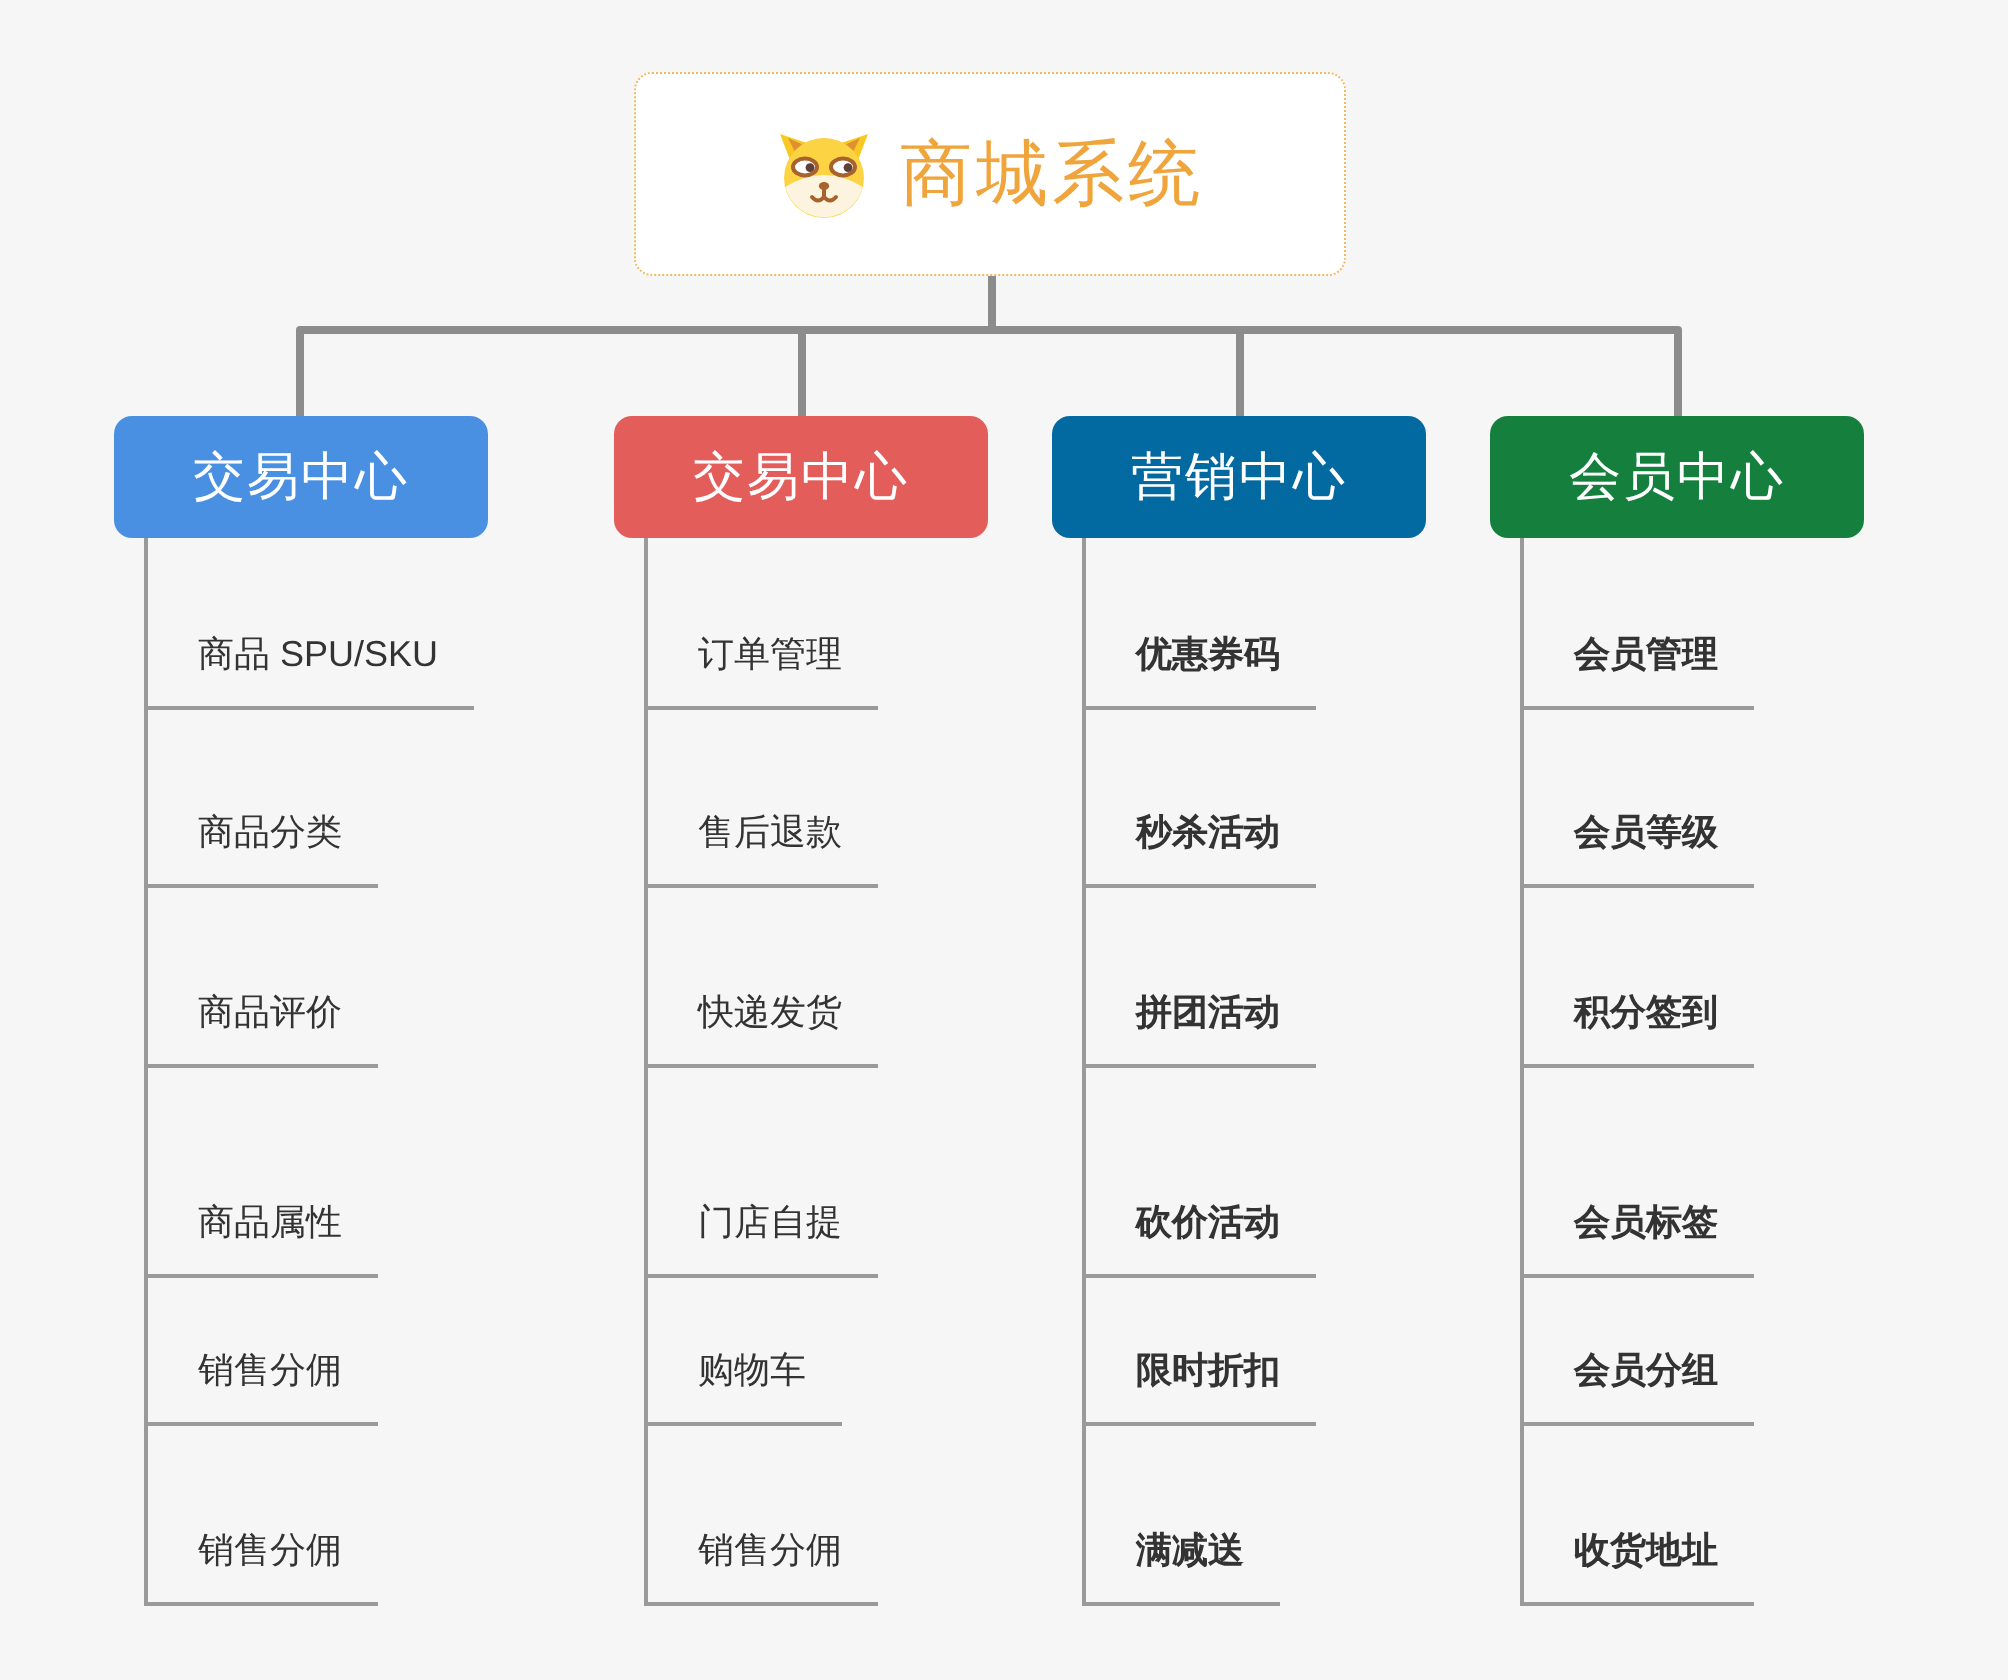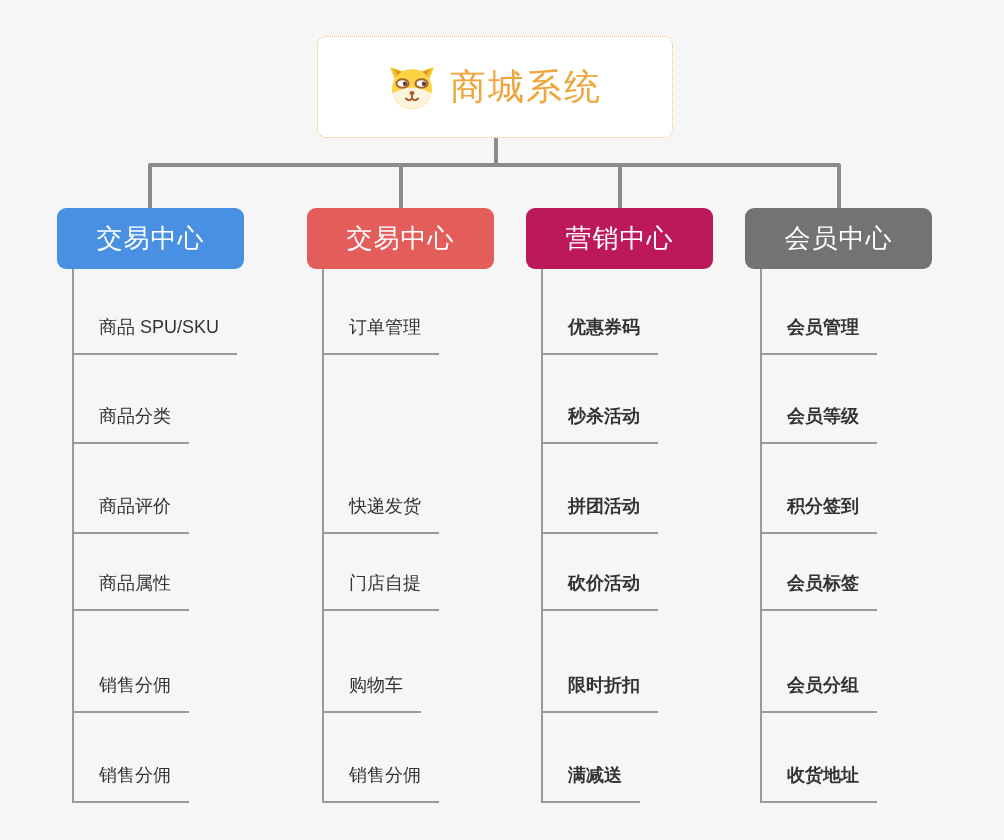--- a/index.html
+++ b/index.html
@@ -36,21 +36,21 @@
   
   .trunk{position:absolute;top:269px;width:2px;height:533px;background:#9a9a9a;}
   .t0{left:72px;} .t1{left:322px;} .t2{left:541px;} .t3{left:760px;}
 
   
   .leaf{
     position:absolute;font-size:18px;line-height:30px;color:#333333;
     padding:0 18px 11px 27px;border-bottom:2px solid #9a9a9a;white-space:nowrap;
   }
   .c0{left:72px;} .c1{left:322px;} .c2{left:541px;font-weight:bold;} .c3{left:760px;font-weight:bold;}
-  .r0{top:312px;} .r1{top:401px;} .r2{top:491px;} .r3{top:568px;text-align:center;} .r4{top:670px;} .r5{top:760px;}
+  .r0{top:312px;} .r1{top:401px;} .r2{top:491px;} .r3{top:596px;text-align:center;} .r4{top:670px;} .r5{top:760px;}
 </style>
 </head>
 <body>
 
 <div class="canvas" style="background: rgb(245, 246, 245);">
 
   <div class="root-node" style="border-color: rgb(242, 185, 95);">
     <span style="display:flex;">
       <svg width="48" height="45" viewBox="0 0 48 45">
         <path d="M7 15 L2 2 L17 7 Z" fill="#f9c823"></path>
@@ -76,40 +76,41 @@
   <div class="line drop drop-1"></div>
   <div class="line drop drop-2"></div>
   <div class="line drop drop-3"></div>
 
   <div class="branch-header bh-0" style="background: rgb(74, 144, 226);">
     <span>交易中心</span>
   </div>
   <div class="branch-header bh-1" style="background: rgb(227, 93, 91);">
     <span>交易中心</span>
   </div>
-  <div class="branch-header bh-2" style="background: #be185d;">
+  <div class="branch-header bh-2" style="background: #0369a1;">
     <span>营销中心</span>
   </div>
-  <div class="branch-header bh-3" style="background: #737373;">
+  <div class="branch-header bh-3" style="background: #15803d;">
     <span>会员中心</span>
   </div>
 
   <div class="trunk t0"></div>
   <div class="trunk t1"></div>
   <div class="trunk t2"></div>
   <div class="trunk t3"></div>
 
   <div class="leaf c0 r0">商品 SPU/SKU</div>
   <div class="leaf c0 r1">商品分类</div>
   <div class="leaf c0 r2">商品评价</div>
   <div class="leaf c0 r3">商品属性</div>
   <div class="leaf c0 r4">销售分佣</div>
   <div class="leaf c0 r5">销售分佣</div>
 
   <div class="leaf c1 r0">订单管理</div>
+  <div class="leaf c1 r1">售后退款</div>
   <div class="leaf c1 r2">快递发货</div>
   <div class="leaf c1 r3">门店自提</div>
   <div class="leaf c1 r4">购物车</div>
   <div class="leaf c1 r5">销售分佣</div>
 
   <div class="leaf c2 r0">优惠券码</div>
   <div class="leaf c2 r1">秒杀活动</div>
   <div class="leaf c2 r2">拼团活动</div>
   <div class="leaf c2 r3">砍价活动</div>
   <div class="leaf c2 r4">限时折扣</div>

